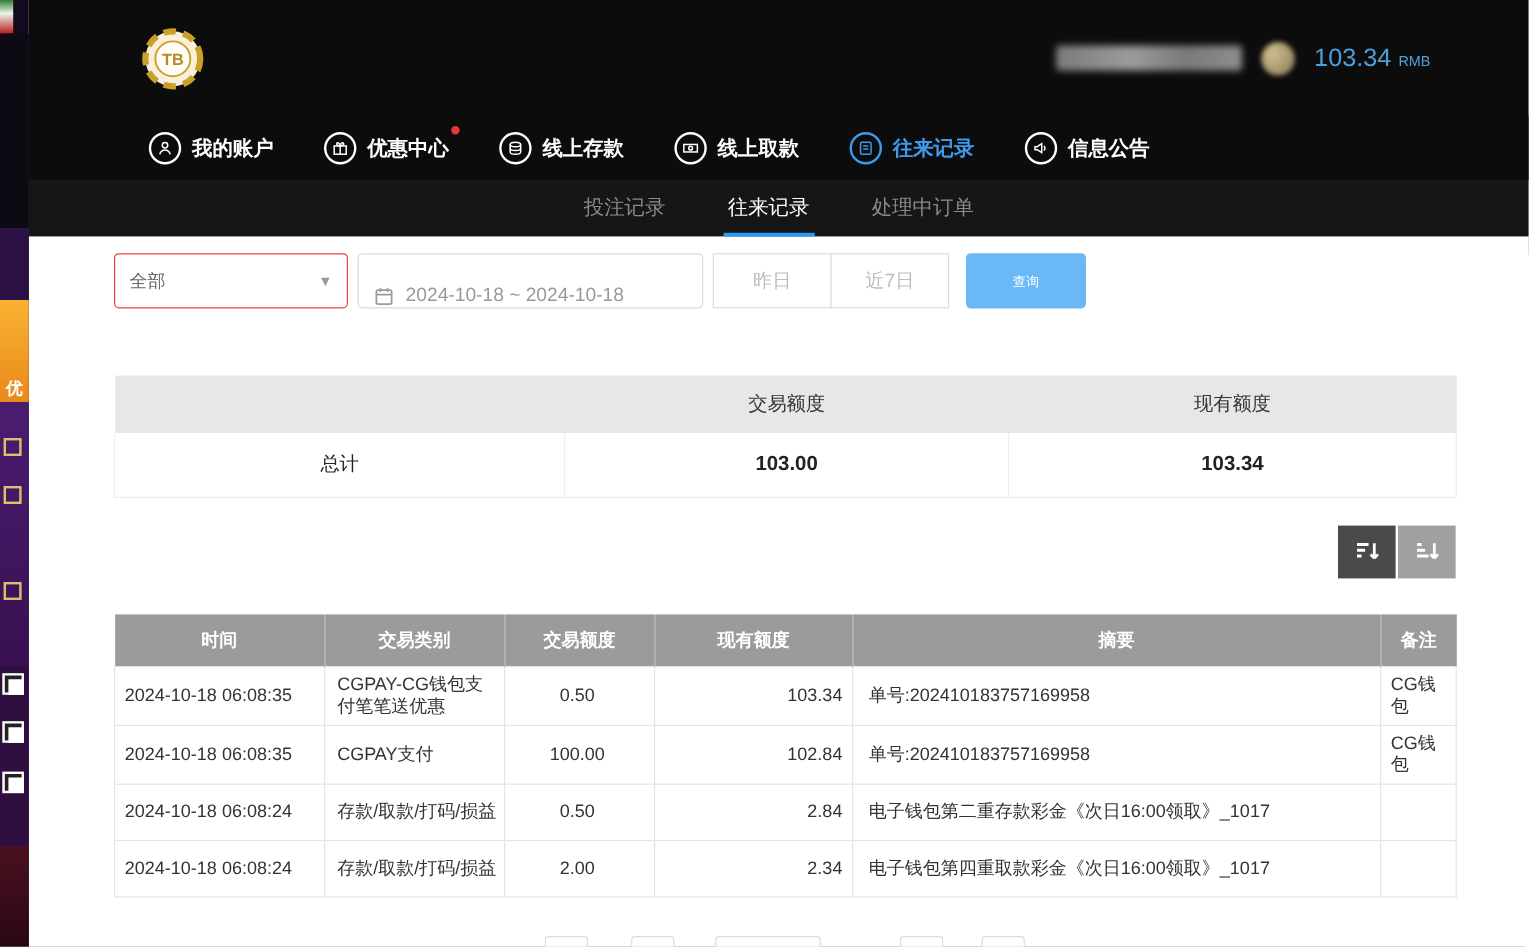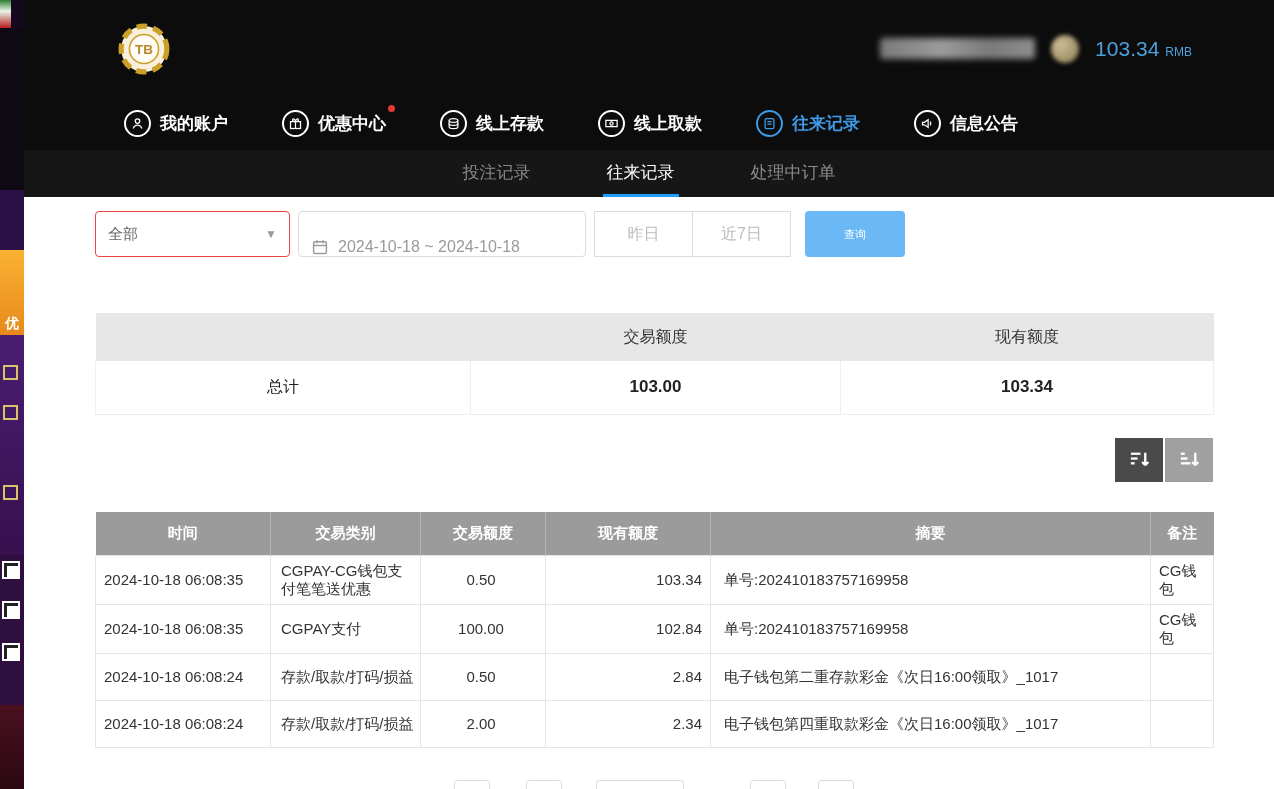--- a/index.html
+++ b/index.html
@@ -32,28 +32,28 @@
   .logo-title { font-size:35px; font-weight:700; color:#e6c254; letter-spacing:3px; text-shadow:0 1px 1px #7a5a10; line-height:1.05; }
   .logo-sub { font-size:11px; font-weight:700; letter-spacing:7px; color:#d8b84e; text-align:right; padding-right:6px; }
   .top-right { margin-left:auto; margin-right:82px; display:flex; align-items:center; gap:16px; }
   .censor-name { width:155px; height:21px; border-radius:3px; background:linear-gradient(90deg,#8e8e8e,#b5b5b5 40%,#8e8e8e 70%,#a5a5a5); filter:blur(3px); opacity:.85; }
   .censor-coin { width:28px; height:28px; border-radius:50%; background:radial-gradient(circle at 35% 35%, #cdbd92, #8a7a55); filter:blur(2px); }
   .balance { display:flex; align-items:baseline; gap:6px; }
   .balance-amount { color:#4aa0dc; font-size:21px; }
   .balance-cur { color:#4aa0dc; font-size:12px; }
 
   
-  .mainnav { height:53px; display:flex; align-items:center; padding-left:100px; gap:54px; background:#0c0c0c; }
+  .mainnav { height:53px; display:flex; align-items:center; padding-left:100px; gap:42px; background:#0c0c0c; }
   .nav-item { position:relative; display:flex; align-items:center; gap:9px; color:#fff; font-size:17px; font-weight:600; cursor:pointer; white-space:nowrap; }
   .nav-item.active { color:#3d9be9; }
   .navicon { width:27px; height:27px; border:2px solid currentColor; border-radius:50%; display:flex; align-items:center; justify-content:center; flex:0 0 auto; }
   .nav-dot { position:absolute; top:-5px; right:-9px; width:7px; height:7px; border-radius:50%; background:#e53935; }
 
   
-  .subnav { height:47px; background:#161616; display:flex; justify-content:center; gap:68px; }
+  .subnav { height:47px; background:#161616; display:flex; justify-content:center; gap:44px; }
   .tab { display:flex; align-items:center; color:#8a8a8a; font-size:17px; cursor:pointer; border-bottom:3px solid transparent; padding:0 4px; }
   .tab.active { color:#fff; border-bottom-color:#1e9fff; }
 
   
   .content { padding:0 61px 0 71px; }
 
   .filter-row { margin-top:14px; display:flex; align-items:center; height:46px; }
   .select-box { width:195px; height:46px; border:1px solid #ef4444; border-radius:4px; display:flex; align-items:center; padding:0 12px; color:#666; font-size:15px; background:#fff; cursor:pointer; }
   .select-box .chev { margin-left:auto; color:#9a9a9a; font-size:12px; }
   .date-box { width:288px; height:46px; border:1px solid #dcdcdc; border-radius:4px; display:flex; align-items:flex-end; gap:9px; padding:0 12px; color:#9a9a9a; font-size:16px; margin-left:8px; background:#fff; cursor:pointer; }

